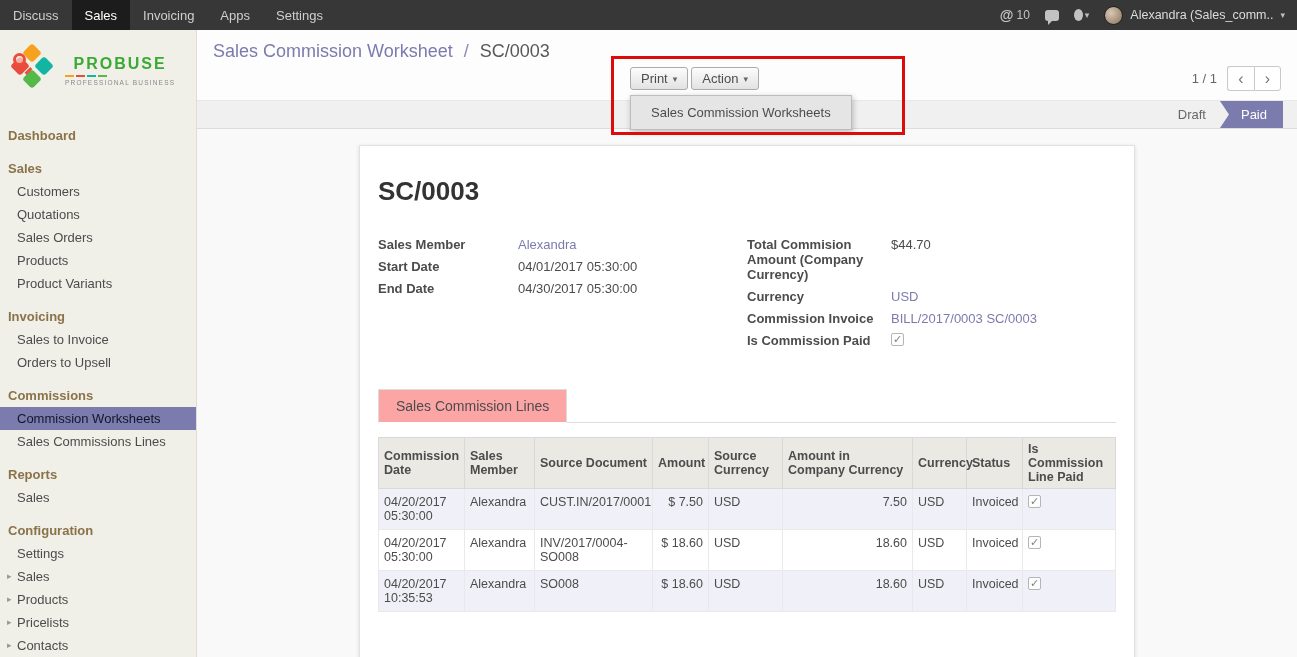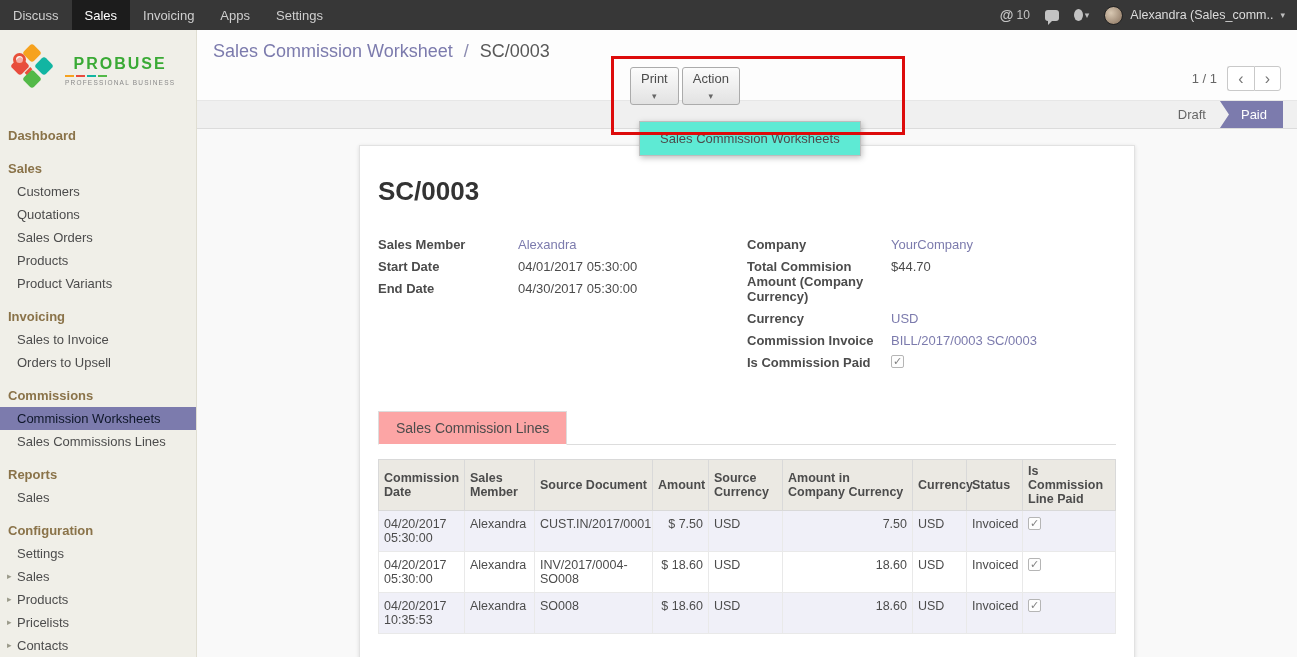--- a/index.html
+++ b/index.html
@@ -49,23 +49,23 @@
 
   
   .main { flex:1; background:#f9f9f9; position:relative; overflow:hidden; }
   .control-panel { height:70px; background:#fdfdfd; position:relative; }
   .breadcrumb { position:absolute; left:16px; top:11px; font-size:18px; color:#7c7bad; }
   .bc-link { cursor:pointer; }
   .bc-sep { margin:0 6px; color:#8b8bb0; }
   .bc-current { color:#585858; }
 
   .toolbar { position:absolute; left:433px; top:37px; display:flex; gap:3px; }
-  .btn { background:linear-gradient(#fcfcfc,#e2e2e2); border:1px solid #ababab; border-radius:3px; padding:3px 10px; font-size:13px; color:#4c4c4c; cursor:pointer; display:inline-flex; align-items:center; gap:5px; font-family:inherit;flex-direction:column; }
+  .btn { background:linear-gradient(#fcfcfc,#e2e2e2); border:1px solid #ababab; border-radius:3px; padding:3px 10px; font-size:13px; color:#4c4c4c; cursor:pointer; display:inline-flex; align-items:center; gap:5px; font-family:inherit; }
   .btn .caret { color:#666; }
-  .dropdown { position:absolute; left:442px; top:65px; background:#5eead4; border:1px solid #bdbdbd; box-shadow:1px 2px 6px rgba(0,0,0,.25); min-width:206px; padding:5px 0; z-index:5;margin-top:26px; }
+  .dropdown { position:absolute; left:433px; top:65px; background:#e5e5e5; border:1px solid #bdbdbd; box-shadow:1px 2px 6px rgba(0,0,0,.25); min-width:206px; padding:5px 0; z-index:5; }
   .dropdown-item { padding:4px 20px; font-size:13px; color:#4c4c4c; white-space:nowrap; cursor:pointer; }
 
   .pager { position:absolute; right:16px; top:36px; display:flex; align-items:center; }
   .pager-counter { font-size:13px; color:#666; margin-right:10px; }
   .pager-btn { width:27px; height:25px; border:1px solid #c9c9c9; background:#fff; color:#777; display:flex; align-items:center; justify-content:center; font-size:16px; cursor:pointer; }
   .pager-btn.prev { border-radius:3px 0 0 3px; border-right:none; }
   .pager-btn.next { border-radius:0 3px 3px 0; }
 
   .statusbar { height:29px; background:#f0f0f0; border-top:1px solid #e7e7e7; border-bottom:1px solid #dcdcdc; display:flex; justify-content:flex-end; align-items:stretch; padding-right:14px; }
   .state { font-size:13px; display:flex; align-items:center; cursor:pointer; }
@@ -245,24 +245,20 @@
                 <span class="flabel">Start Date</span>
                 <span class="fvalue">04/01/2017 05:30:00</span>
               </div>
               <div class="frow">
                 <span class="flabel">End Date</span>
                 <span class="fvalue">04/30/2017 05:30:00</span>
               </div>
             </div>
 
             <div class="fgroup right">
-              <div class="frow">
-                <span class="flabel">Company</span>
-                <span class="fvalue link">YourCompany</span>
-              </div>
               <div class="frow">
                 <span class="flabel">Total Commision Amount (Company Currency)</span>
                 <span class="fvalue">$44.70</span>
               </div>
               <div class="frow">
                 <span class="flabel">Currency</span>
                 <span class="fvalue link">USD</span>
               </div>
               <div class="frow">
                 <span class="flabel">Commission Invoice</span>

